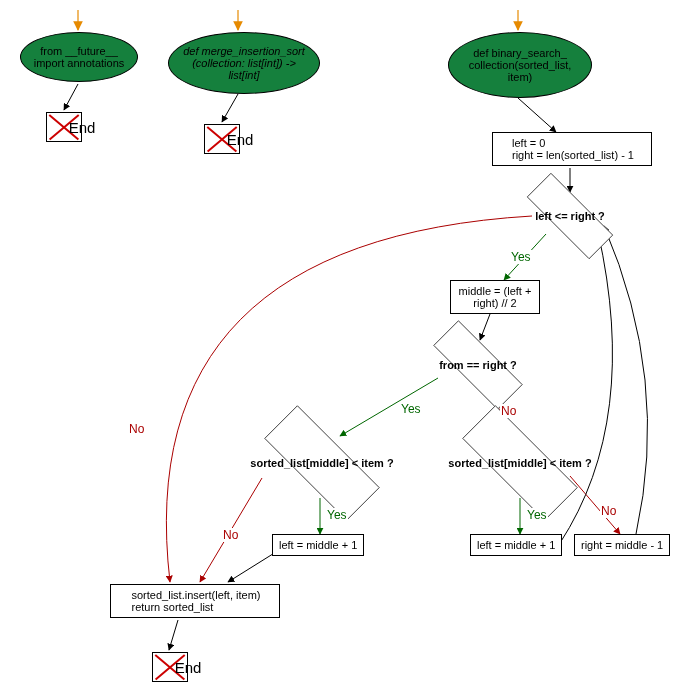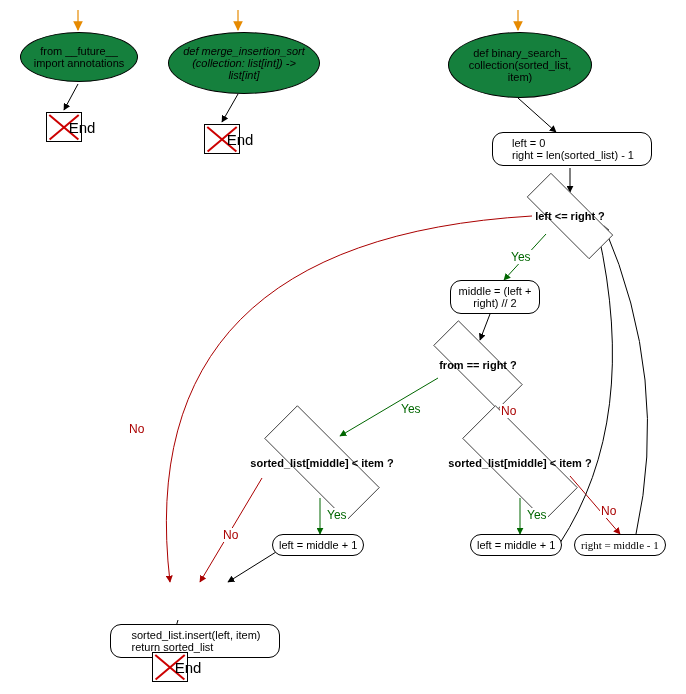--- a/index.html
+++ b/index.html
@@ -9,21 +9,20 @@
     height: 694px;
     background: #fff;
     font-family: Arial, Helvetica, sans-serif;
     font-size: 11px;
     color: #000;
     position: relative;
   }
   .node {
     position: absolute;
     box-sizing: border-box;
-    border-radius: 11px;
   }
   .ellipse {
     border: 1px solid #000;
     border-radius: 50%;
     display: flex;
     align-items: center;
     justify-content: center;
     text-align: center;
     padding: 6px 10px;
     background: #15803d;
@@ -207,25 +206,25 @@
 </div>
 
 <div class="node rect" style="left:272px; top:534px;">
   <span>left = middle + 1</span>
 </div>
 
 <div class="node rect" style="left:470px; top:534px;">
   <span>left = middle + 1</span>
 </div>
 
-<div class="node rect" style="left:574px; top:534px;font-family:Liberation Serif, serif;">
+<div class="node rect" style="left:574px; top:534px;">
   <span>right = middle - 1</span>
 </div>
 
-<div class="node rect" style="left:110px; top:584px; width:170px; white-space:pre-line; text-align:left; padding-left:8px;margin-top:40px;">
+<div class="node rect" style="left:110px; top:584px; width:170px; white-space:pre-line; text-align:left; padding-left:8px;">
   <span>sorted_list.insert(left, item)
 return sorted_list</span>
 </div>
 
 <div class="end-box" style="left:152px; top:652px;">
   <span class="end-text">End</span>
 </div>
 
 <div class="label yes" style="left:510px; top:250px;">Yes</div>
 <div class="label no" style="left:128px; top:422px;">No</div>

